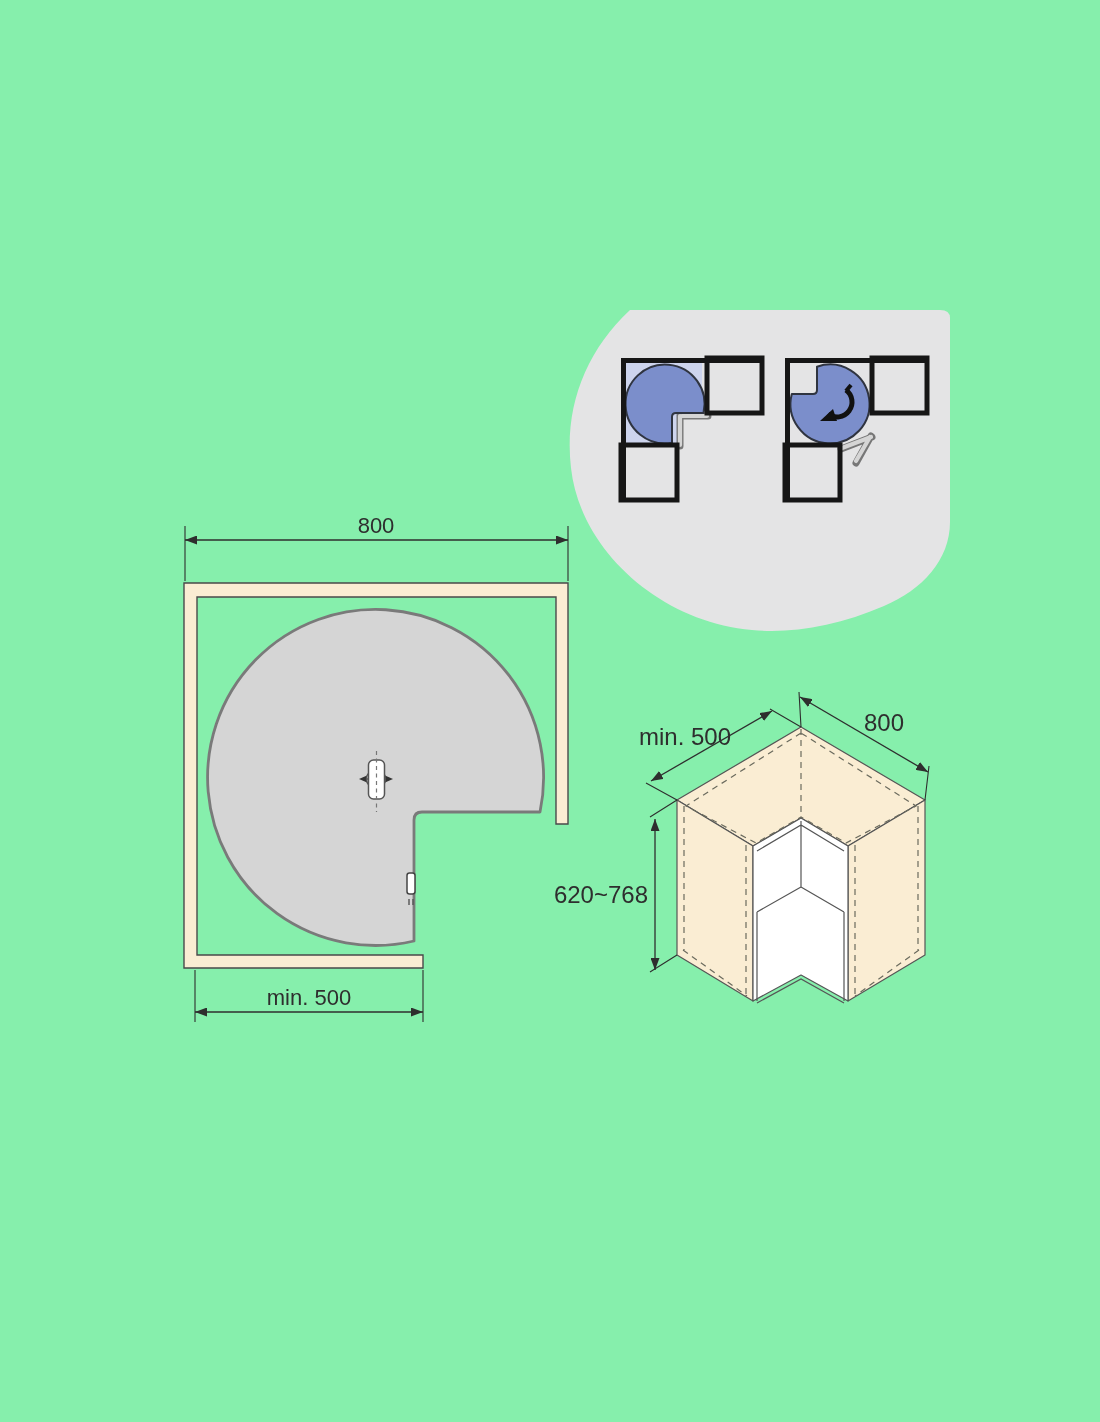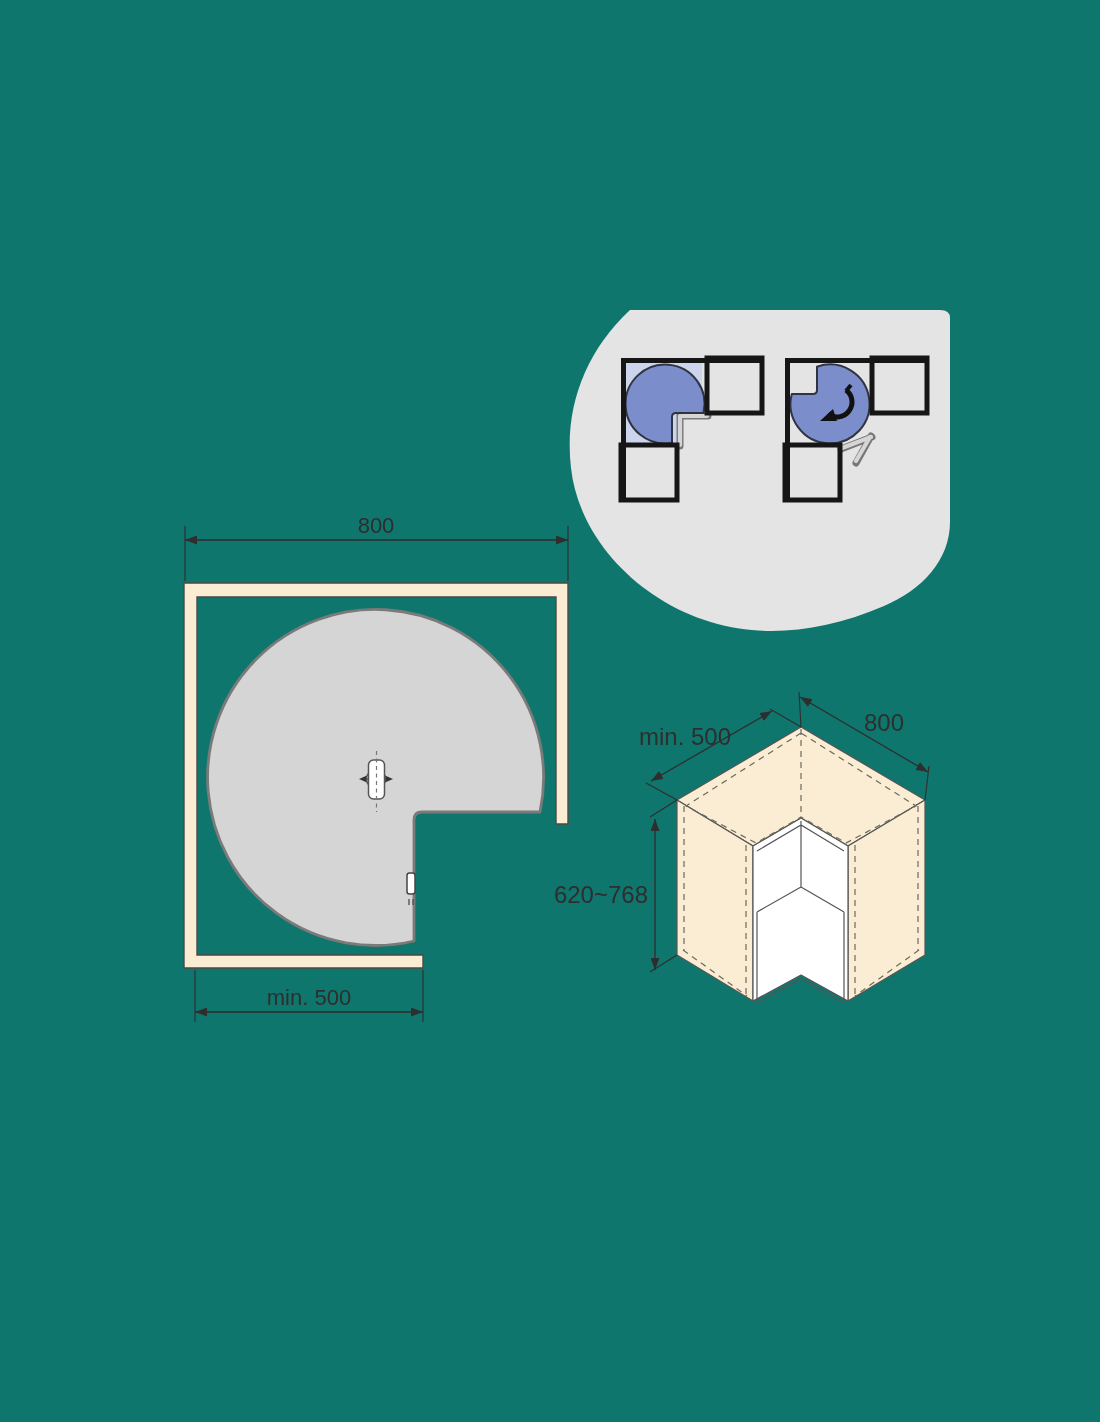--- a/index.html
+++ b/index.html
@@ -1,16 +1,16 @@
 <!DOCTYPE html>
 <html><head>
 <meta charset="utf-8">
 <style>
   html,body{margin:0;padding:0;background:#ffffff;}
-  .canvas{position:relative;width:1100px;height:1422px;background:#0f766e;overflow:hidden;}
+  .canvas{position:relative;width:1100px;height:1422px;background:#86efac;overflow:hidden;}
   .canvas svg{position:absolute;left:0;top:0;}
   text{font-family:"Liberation Sans","DejaVu Sans",sans-serif;fill:#2e2e2e;}
   .dim-line{stroke:#2e2e2e;stroke-width:1.3;fill:none;}
   .ext-line{stroke:#2e2e2e;stroke-width:1.1;fill:none;}
   .iso-line{stroke:#555555;stroke-width:1.2;fill:none;}
   .iso-dash{stroke:#6b6b5e;stroke-width:1.2;fill:none;stroke-dasharray:6 5;}
   .mini-wall{stroke:#161616;stroke-width:5;fill:none;}
   .door-under{stroke:#777777;stroke-width:7;fill:none;stroke-linecap:round;}
   .door-over{stroke:#d5d5d5;stroke-width:4.2;fill:none;stroke-linecap:round;}
   .hub-line{stroke:#555555;stroke-width:1.4;fill:none;}

